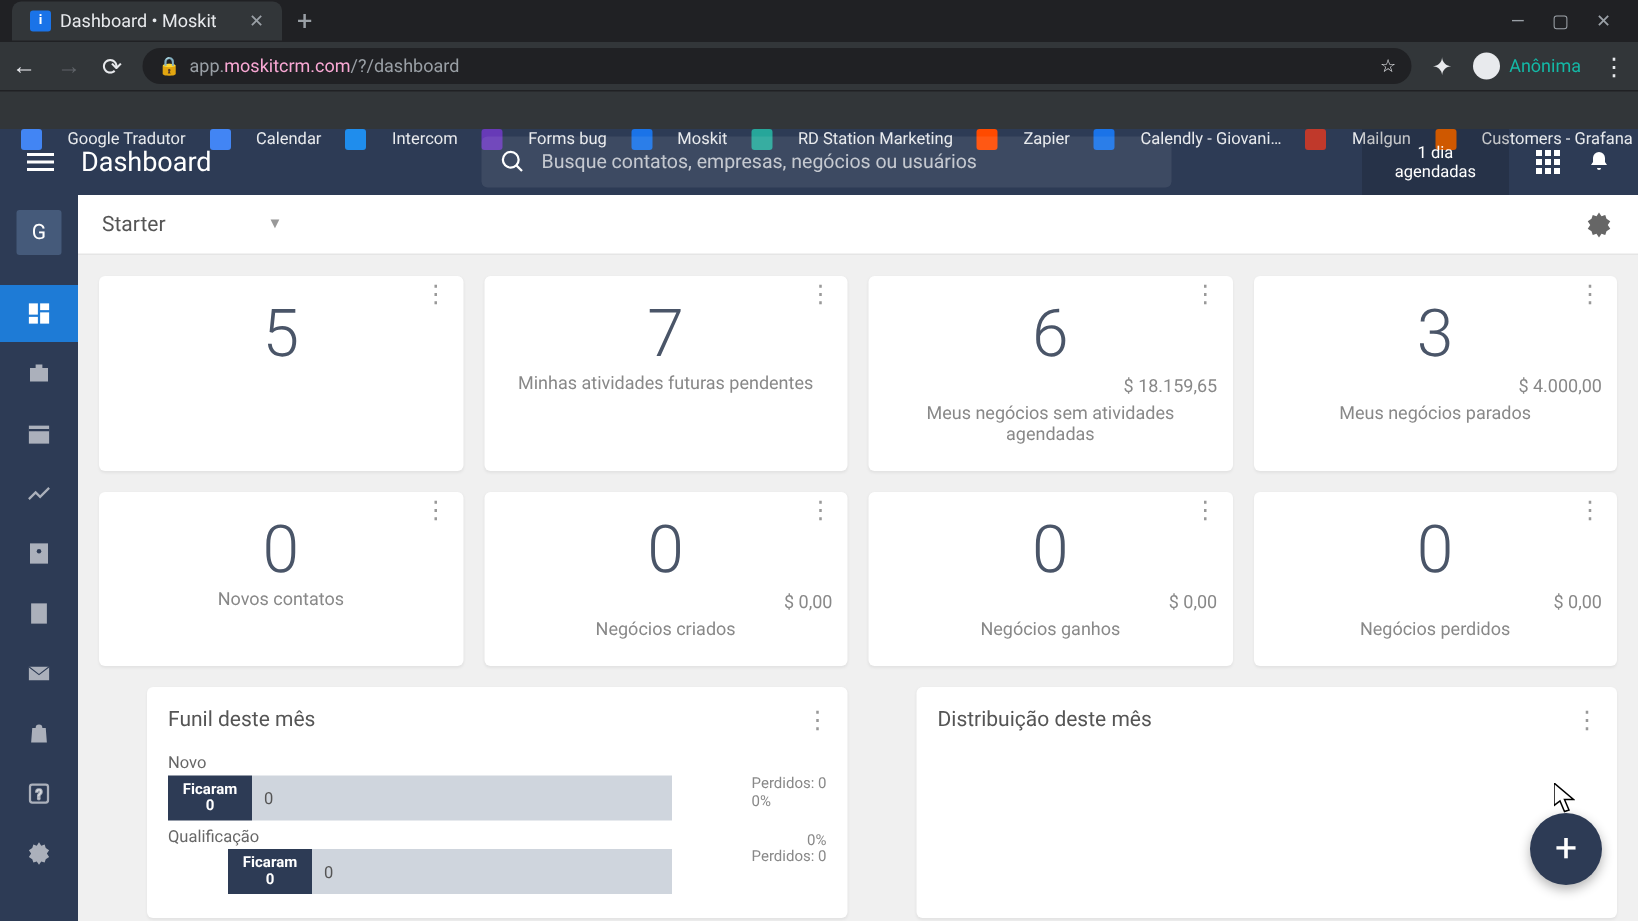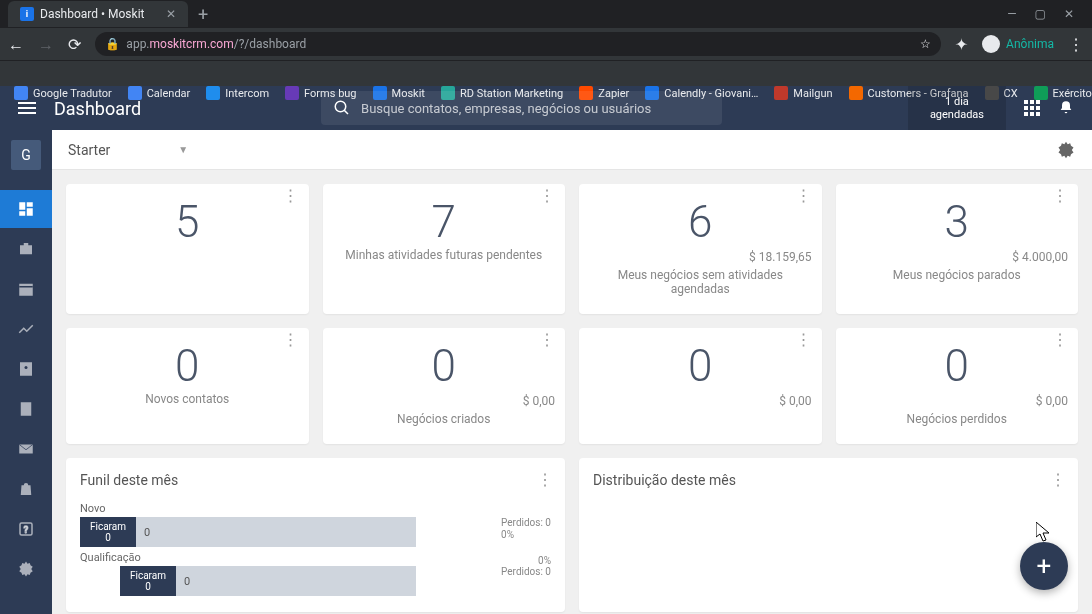--- a/index.html
+++ b/index.html
@@ -17,29 +17,29 @@
 .nav-btn { color: #e8eaed; font-size: 16px; cursor: pointer; }
 .nav-btn.disabled { color: #5f6368; }
 .url-bar { flex: 1; background: #202124; border-radius: 14px; height: 24px; display: flex; align-items: center; padding: 0 10px; color: #e8eaed; font-size: 12px; gap: 6px; }
 .url-text { color: #9aa0a6; }
 .url-domain { color: #f9a8d4; }
 .nav-right { display: flex; align-items: center; gap: 14px; color: #e8eaed; }
 .anon-badge { display: flex; align-items: center; gap: 6px; font-size: 12px; color: #14b8a6; }
 .anon-icon { width: 18px; height: 18px; background: #e8eaed; border-radius: 50%; }
 
 .bookmarks { background: #323639; height: 26px; display: flex; align-items: center; padding: 0 8px; gap: 4px; border-top: 1px solid #202124; }
-.bookmark { color: #e8eaed; font-size: 11px; padding: 2px 6px; display: flex; align-items: flex-end; gap: 5px; cursor: pointer; white-space: nowrap; margin-top: 38px; }
+.bookmark { color: #e8eaed; font-size: 11px; padding: 2px 6px; display: flex; align-items: center; gap: 17px; cursor: pointer; white-space: nowrap; margin-top: 38px; }
 .bm-icon { width: 14px; height: 14px; border-radius: 2px; display:flex; align-items:center; justify-content:center; font-size:9px; color:#fff; }
 
 
 .app-header { background: #2d3b55; height: 44px; display: flex; align-items: center; color: #fff; }
 .hamburger { padding: 0 18px; cursor: pointer; }
 .hamburger-lines { width: 18px; height: 2px; background: #fff; box-shadow: 0 -5px 0 #fff, 0 5px 0 #fff; }
 .app-title { font-size: 18px; font-weight: 400; }
-.search-box { margin-left: 180px; background: rgba(255,255,255,0.08); border-radius: 4px; height: 34px; width: 401px; display: flex; align-items: center; padding: 0 12px; gap: 10px; }
+.search-box { margin-left: 180px; background: rgba(255,255,255,0.08); border-radius: 4px; height: 34px; width: 460px; display: flex; align-items: center; padding: 0 12px; gap: 10px; }
 .search-box input { background: transparent; border: none; color: #fff; font-size: 13px; flex: 1; outline: none; }
 .search-box input::placeholder { color: rgba(255,255,255,0.7); }
 .trial-badge { margin-left: auto; background: rgba(0,0,0,0.15); height: 44px; padding: 0 22px; display: flex; flex-direction: column; justify-content: center; align-items: center; font-size: 11px; line-height: 1.2; }
 .header-icons { display: flex; gap: 18px; padding: 0 18px; }
 .header-icon { cursor: pointer; }
 
 
 .app-body { display: flex; height: calc(614px - 28px - 32px - 26px - 44px); background: #2d3b55; }
 .sidebar { width: 52px; background: #2d3b55; display: flex; flex-direction: column; align-items: center; padding-top: 10px; gap: 2px; }
 .avatar-badge { width: 30px; height: 30px; background: #455a7a; color: #fff; border-radius: 2px; display: flex; align-items: center; justify-content: center; font-size: 14px; margin-bottom: 18px; }
@@ -54,27 +54,27 @@
 .gear-btn { margin-left: auto; color: #666; cursor: pointer; }
 
 .cards-grid { display: grid; grid-template-columns: repeat(4, 1fr); gap: 14px; padding: 14px; }
 .card { background: #fff; border-radius: 4px; padding: 16px 10px 18px; position: relative; text-align: center; box-shadow: 0 1px 2px rgba(0,0,0,0.06); }
 .card-menu { position: absolute; top: 10px; right: 10px; color: #999; cursor: pointer; font-size: 16px; line-height: 4px; }
 .card-number { font-size: 44px; font-weight: 300; color: #4a5568; line-height: 1; }
 .card-sub { font-size: 12px; color: #888; margin-top: 6px; text-align: right; }
 .card-label { font-size: 12px; color: #888; margin-top: 4px; }
 
 .panels { display: grid; grid-template-columns: 1fr 1fr; gap: 14px; padding: 0 14px 14px; }
-.panel { background: #fff; border-radius: 4px; padding: 14px; position: relative; box-shadow: 0 1px 2px rgba(0,0,0,0.06); }
+.panel { background: #fff; border-radius: 4px; padding: 14px; position: relative; box-shadow: 0 1px 2px rgba(0,0,0,0.06); margin-left: 32px; }
 .panel-title { font-size: 14px; color: #555; margin-bottom: 12px; }
 .panel-menu { position: absolute; top: 12px; right: 12px; color: #999; cursor: pointer; }
 
 .funnel-stage-label { font-size: 11px; color: #666; margin: 2px 0; }
 .funnel-row { display: flex; align-items: stretch; margin-bottom: 2px; }
-.funnel-tag { background: #2d3b55; color: #fff; font-size: 10px; padding: 4px 8px; min-width: 56px; text-align: center; line-height: 1.1; }
+.funnel-tag { background: #2d3b55; color: #fff; font-size: 10px; padding: 4px 8px; min-width: 56px; text-align: center; line-height: 1.1; font-weight: bold; }
 .funnel-bar { background: #cfd5dd; flex: 0 0 280px; display: flex; align-items: center; padding-left: 8px; color: #555; font-size: 11px; }
 .funnel-loss { font-size: 10px; color: #888; margin-left: auto; text-align: left; line-height: 1.2; padding-left: 8px; }
 .funnel-pct { font-size: 10px; color: #888; text-align: right; }
 .stage2 .funnel-row { margin-left: 40px; }
 .stage2 .funnel-bar { flex: 0 0 240px; }
 .stage-header { display:flex; justify-content:space-between; align-items:flex-end; }
 
 .fab { position: fixed; right: 24px; bottom: 24px; width: 48px; height: 48px; background: #2d3b55; color: #fff; border-radius: 50%; display: flex; align-items: center; justify-content: center; font-size: 26px; box-shadow: 0 3px 8px rgba(0,0,0,0.3); cursor: pointer; }
 
 .cursor { position: absolute; pointer-events: none; }
@@ -316,20 +316,21 @@
         <div class="card">
     <span class="card-menu">⋮</span>
     <div class="card-number">0</div>
     <div class="card-sub">$ 0,00</div>
     <div class="card-label">Negócios criados</div>
         </div>
         <div class="card">
     <span class="card-menu">⋮</span>
     <div class="card-number">0</div>
     <div class="card-sub">$ 0,00</div>
+    <div class="card-label">Negócios ganhos</div>
         </div>
         <div class="card">
     <span class="card-menu">⋮</span>
     <div class="card-number">0</div>
     <div class="card-sub">$ 0,00</div>
     <div class="card-label">Negócios perdidos</div>
         </div>
       </div>
 
     <div class="panels">

